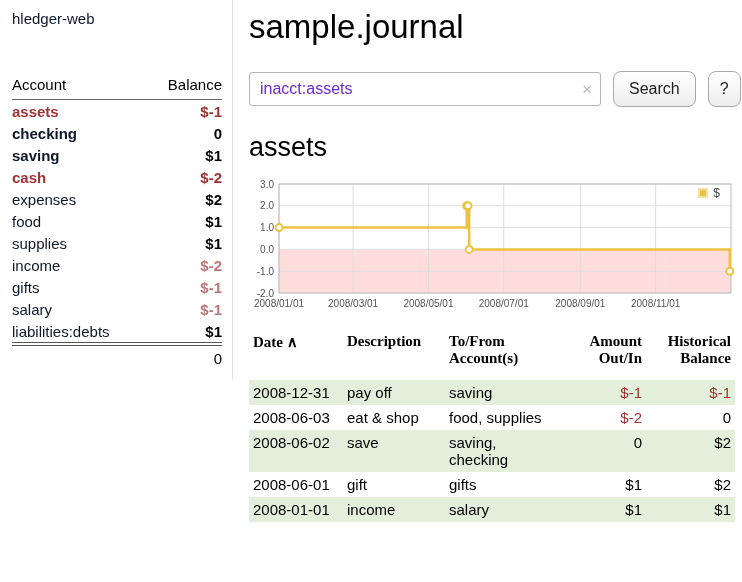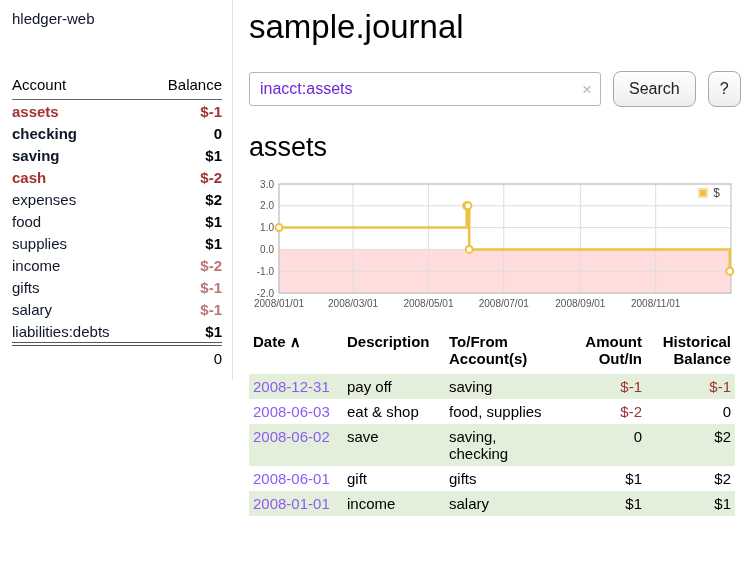--- a/index.html
+++ b/index.html
@@ -52,25 +52,25 @@
   .chart svg { display:block; }
   .legend { position:absolute; top:8px; right:12px; display:flex;
     align-items:center; gap:5px; font-size:12px; color:#444;
     background:rgba(255,255,255,0.85); padding:1px 3px; }
   .swatch { width:10px; height:10px; display:inline-block;
     border:2px solid #f3e2a8; background:#edc240; }
 
   table.register { border-collapse:collapse; width:486px; table-layout:fixed;
     font-size:15px; }
   table.register th { font-weight:bold; text-align:left; vertical-align:top;
-    padding:2px 4px 7px 4px; white-space:pre-line; }
+    padding:2px 4px 13px 4px; white-space:pre-line;font-family:Liberation Serif, serif; }
   table.register td { padding:4px 4px; vertical-align:top; white-space:pre-line; }
   table.register .r { text-align:right; }
   tr.shaded { background:#e3efda; }
-  td.date a { color:#8b5cf6; }
+  td.date a { color:#000000; }
   .sort { font-weight:bold; }
 </style>
 </head>
 <body>
 
 <div class="page">
 
   <div class="sidebar">
     <a class="plink brand">hledger-web</a>
 

